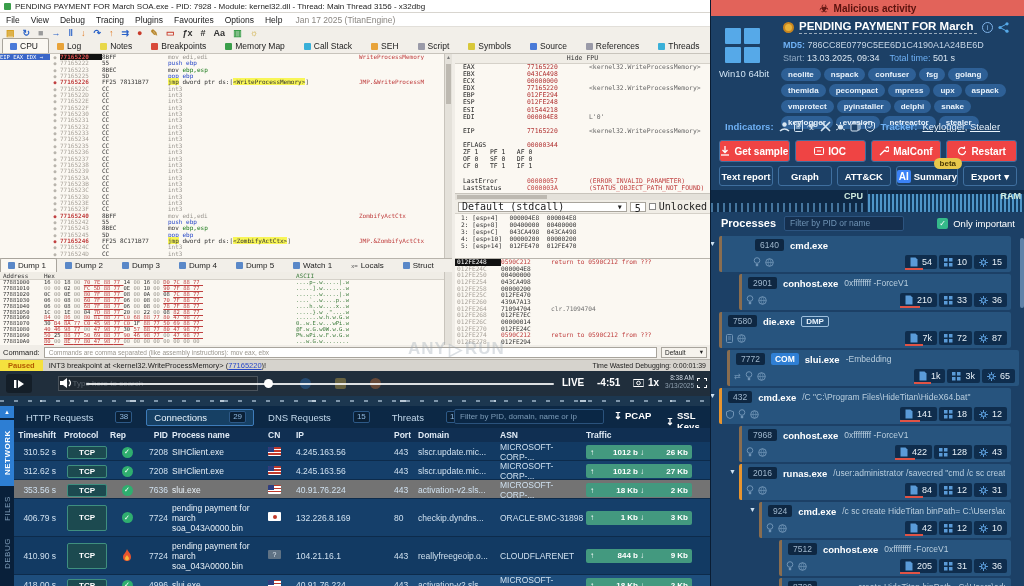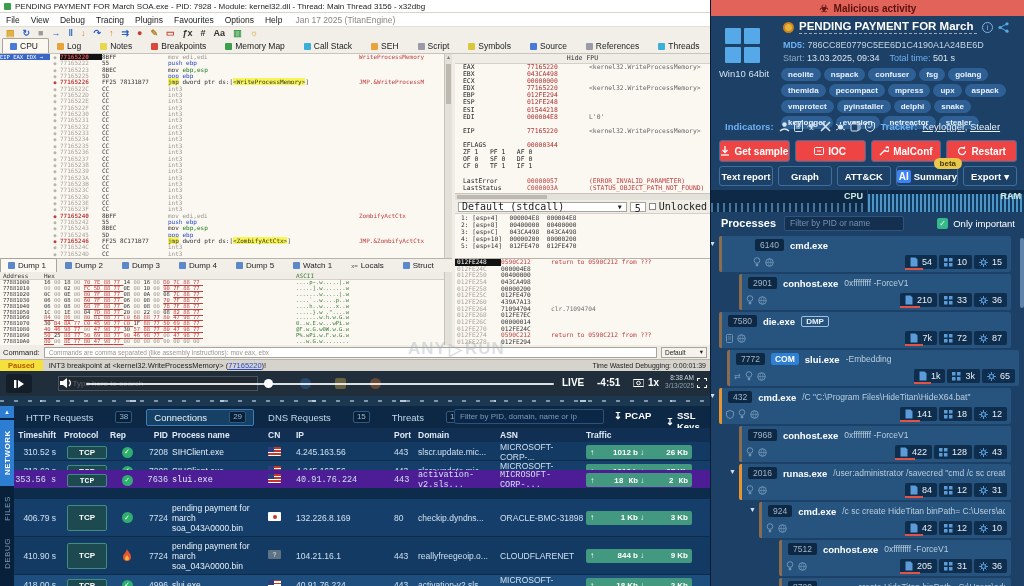--- a/index.html
+++ b/index.html
@@ -589,21 +589,21 @@
           <span>MICROSOFT-CORP-...</span>
           <span>
             <span class="traffic">
               <span>↑</span>
               <span class="up">1012 b</span>
               <span>↓</span>
               <span class="dn">27 Kb</span>
             </span>
           </span>
         </div>
-        <div class="nrow ngrid" style="top: 64px; height: 19px; background: #4c1d95; font-family: Liberation Mono, monospace;">
+        <div class="nrow ngrid" style="top: 74px; height: 19px; background: #737373;">
           <span class="c-ts">353.56 s</span>
           <span>
             <span class="proto" style="height: 13px;">TCP</span>
           </span>
           <span>
             <span class="repok">✓</span>
           </span>
           <span class="c-pid">7636</span>
           <span class="pname">slui.exe</span>
           <span><span class="flag us"></span></span>

